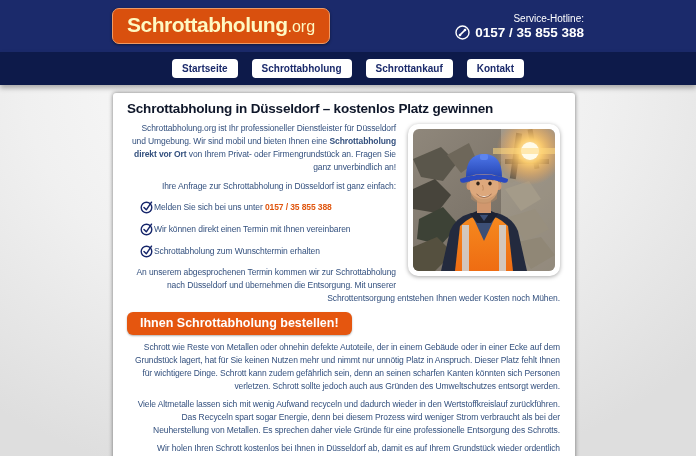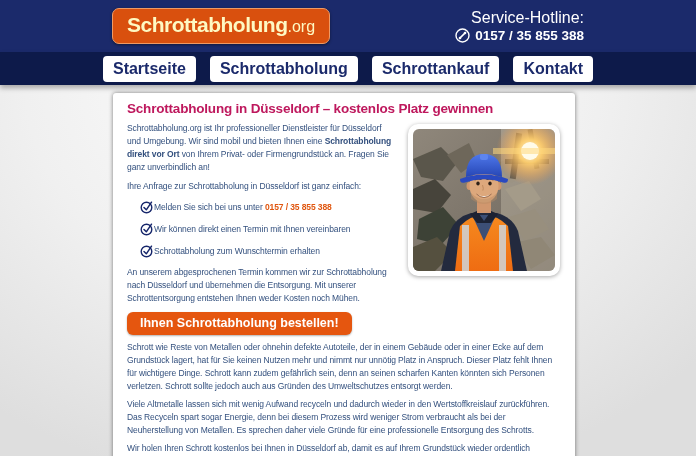--- a/index.html
+++ b/index.html
@@ -18,54 +18,54 @@
   }
   .logo {
     background:#d9500e; border:1px solid #ef9a64; border-radius:7px;
     padding:4px 14px 6px; color:#fef9c3; cursor:pointer;
     box-shadow:0 1px 3px rgba(0,0,0,.45);
     white-space:nowrap;
   }
   .logo-main { font-size:21px; font-weight:bold; letter-spacing:-0.5px; }
   .logo-suffix { font-size:16px; font-weight:normal; }
   .hotline { color:#fff; display:flex; flex-direction:column; align-items:flex-end; }
-  .hotline-label { font-size:16px; margin-bottom:1px;margin-left:8px; }
+  .hotline-label { font-size:10px; margin-bottom:1px;margin-left:8px; }
   .hotline-row { display:flex; align-items:center; gap:5px; font-size:13.5px; font-weight:bold; cursor:pointer; }
   .phone-icon svg { display:block; }
 
   
   .nav {
     height:33px; background:#0d1a4a;
     display:flex; align-items:center; justify-content:center; gap:14px;
     box-shadow:0 3px 5px rgba(0,0,0,.3); position:relative; z-index:2;
   }
   .nav-btn {
     background:#fff; color:#1b2a6b; border:none; border-radius:4px;
     font-family:"Liberation Sans", sans-serif;
-    font-size:16px; font-weight:bold; padding:4px 10px; cursor:pointer;
+    font-size:10px; font-weight:bold; padding:4px 10px; cursor:pointer;
   }
 
   
   .main {
     height:371px; position:relative;
     background:radial-gradient(ellipse 75% 110% at 45% 0%, #ffffff 0%, #f0f0f0 55%, #dedede 100%);
   }
   .card {
     position:absolute; left:113px; top:8px; width:462px; height:420px;
     background:#fff; border-radius:3px 3px 0 0;
     box-shadow:0 0 4px rgba(0,0,0,.5);
     padding:8px 15px 0 14px;
   }
   .page-title {
-    font-size:13.5px; font-weight:bold; color:#be185d;
+    font-size:13.5px; font-weight:bold; color:#0f172a;
     margin:0 0 6px; letter-spacing:-0.2px;
   }
   .body-text {
     font-size:8.5px; line-height:13px; letter-spacing:-0.1px;
-    color:#33507e; margin:0 0 6px;
+    color:#33507e; margin:0 0 6px;text-align:right;
   }
   .intro-text { margin-bottom:7px; }
   .bold-seg { font-weight:bold; }
   .phone-strong { color:#e0560f; font-weight:bold; }
 
   .photo-frame {
     float:right; width:152px; height:152px; margin:2px 0 8px 12px;
     background:#fff; padding:5px; border-radius:10px;
     box-shadow:0 1px 4px rgba(0,0,0,.35);
   }

